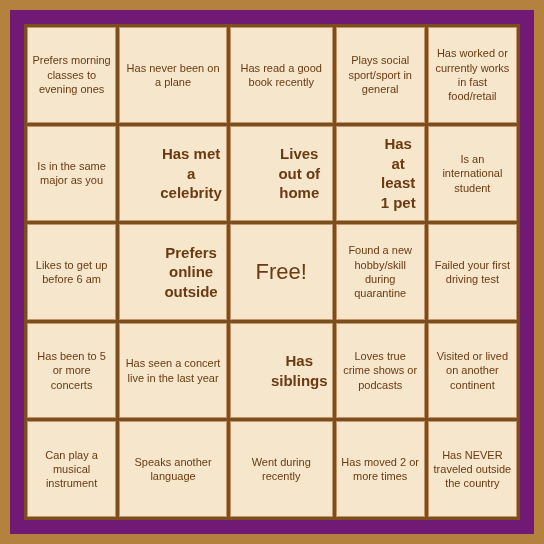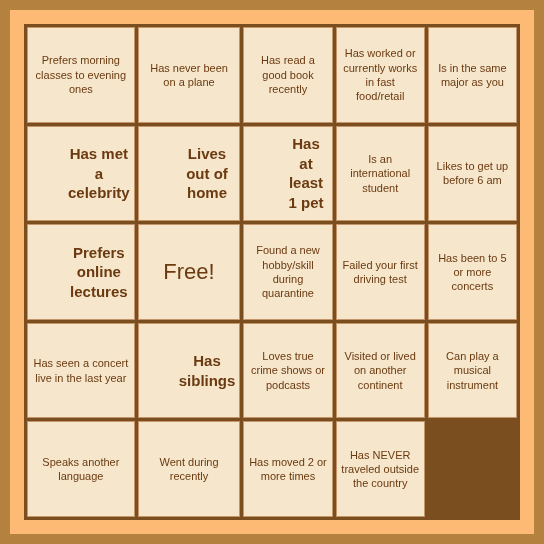--- a/index.html
+++ b/index.html
@@ -6,21 +6,21 @@
     body {
       width: 544px;
       height: 544px;
       background-color: #b5813e;
       display: flex;
       align-items: center;
       justify-content: center;
       font-family: Arial, sans-serif;
     }
     .bingo-card {
-      background-color: #fdba74;
+      background-color: #701a75;
       padding: 14px;
       width: 524px;
       height: 524px;
     }
     .bingo-grid {
       display: grid;
       grid-template-columns: repeat(5, 1fr);
       grid-template-rows: repeat(5, 1fr);
       gap: 3px;
       width: 100%;
@@ -53,28 +53,29 @@
     }
   </style>
 </head>
 <body>
 
 <div class="bingo-card">
   <div class="bingo-grid" id="bingo-grid">
   <div class="bingo-cell">Prefers morning classes to evening ones</div>
       <div class="bingo-cell">Has never been on a plane</div>
       <div class="bingo-cell">Has read a good book recently</div>
+      <div class="bingo-cell">Plays social sport/sport in general</div>
       <div class="bingo-cell">Has worked or currently works in fast food/retail</div>
       <div class="bingo-cell">Is in the same major as you</div>
       <div class="bingo-cell large-text">Has met a celebrity</div>
       <div class="bingo-cell large-text">Lives out of home</div>
       <div class="bingo-cell large-text">Has at least 1 pet</div>
       <div class="bingo-cell">Is an international student</div>
       <div class="bingo-cell">Likes to get up before 6 am</div>
-      <div class="bingo-cell large-text">Prefers online lectures</div>
+      <div class="bingo-cell large-text">Prefers online outside</div>
       <div class="bingo-cell free-space">Free!</div>
       <div class="bingo-cell">Found a new hobby/skill during quarantine</div>
       <div class="bingo-cell">Failed your first driving test</div>
       <div class="bingo-cell">Has been to 5 or more concerts</div>
       <div class="bingo-cell">Has seen a concert live in the last year</div>
       <div class="bingo-cell large-text">Has siblings</div>
       <div class="bingo-cell">Loves true crime shows or podcasts</div>
       <div class="bingo-cell">Visited or lived on another continent</div>
       <div class="bingo-cell">Can play a musical instrument</div>
       <div class="bingo-cell">Speaks another language</div>

